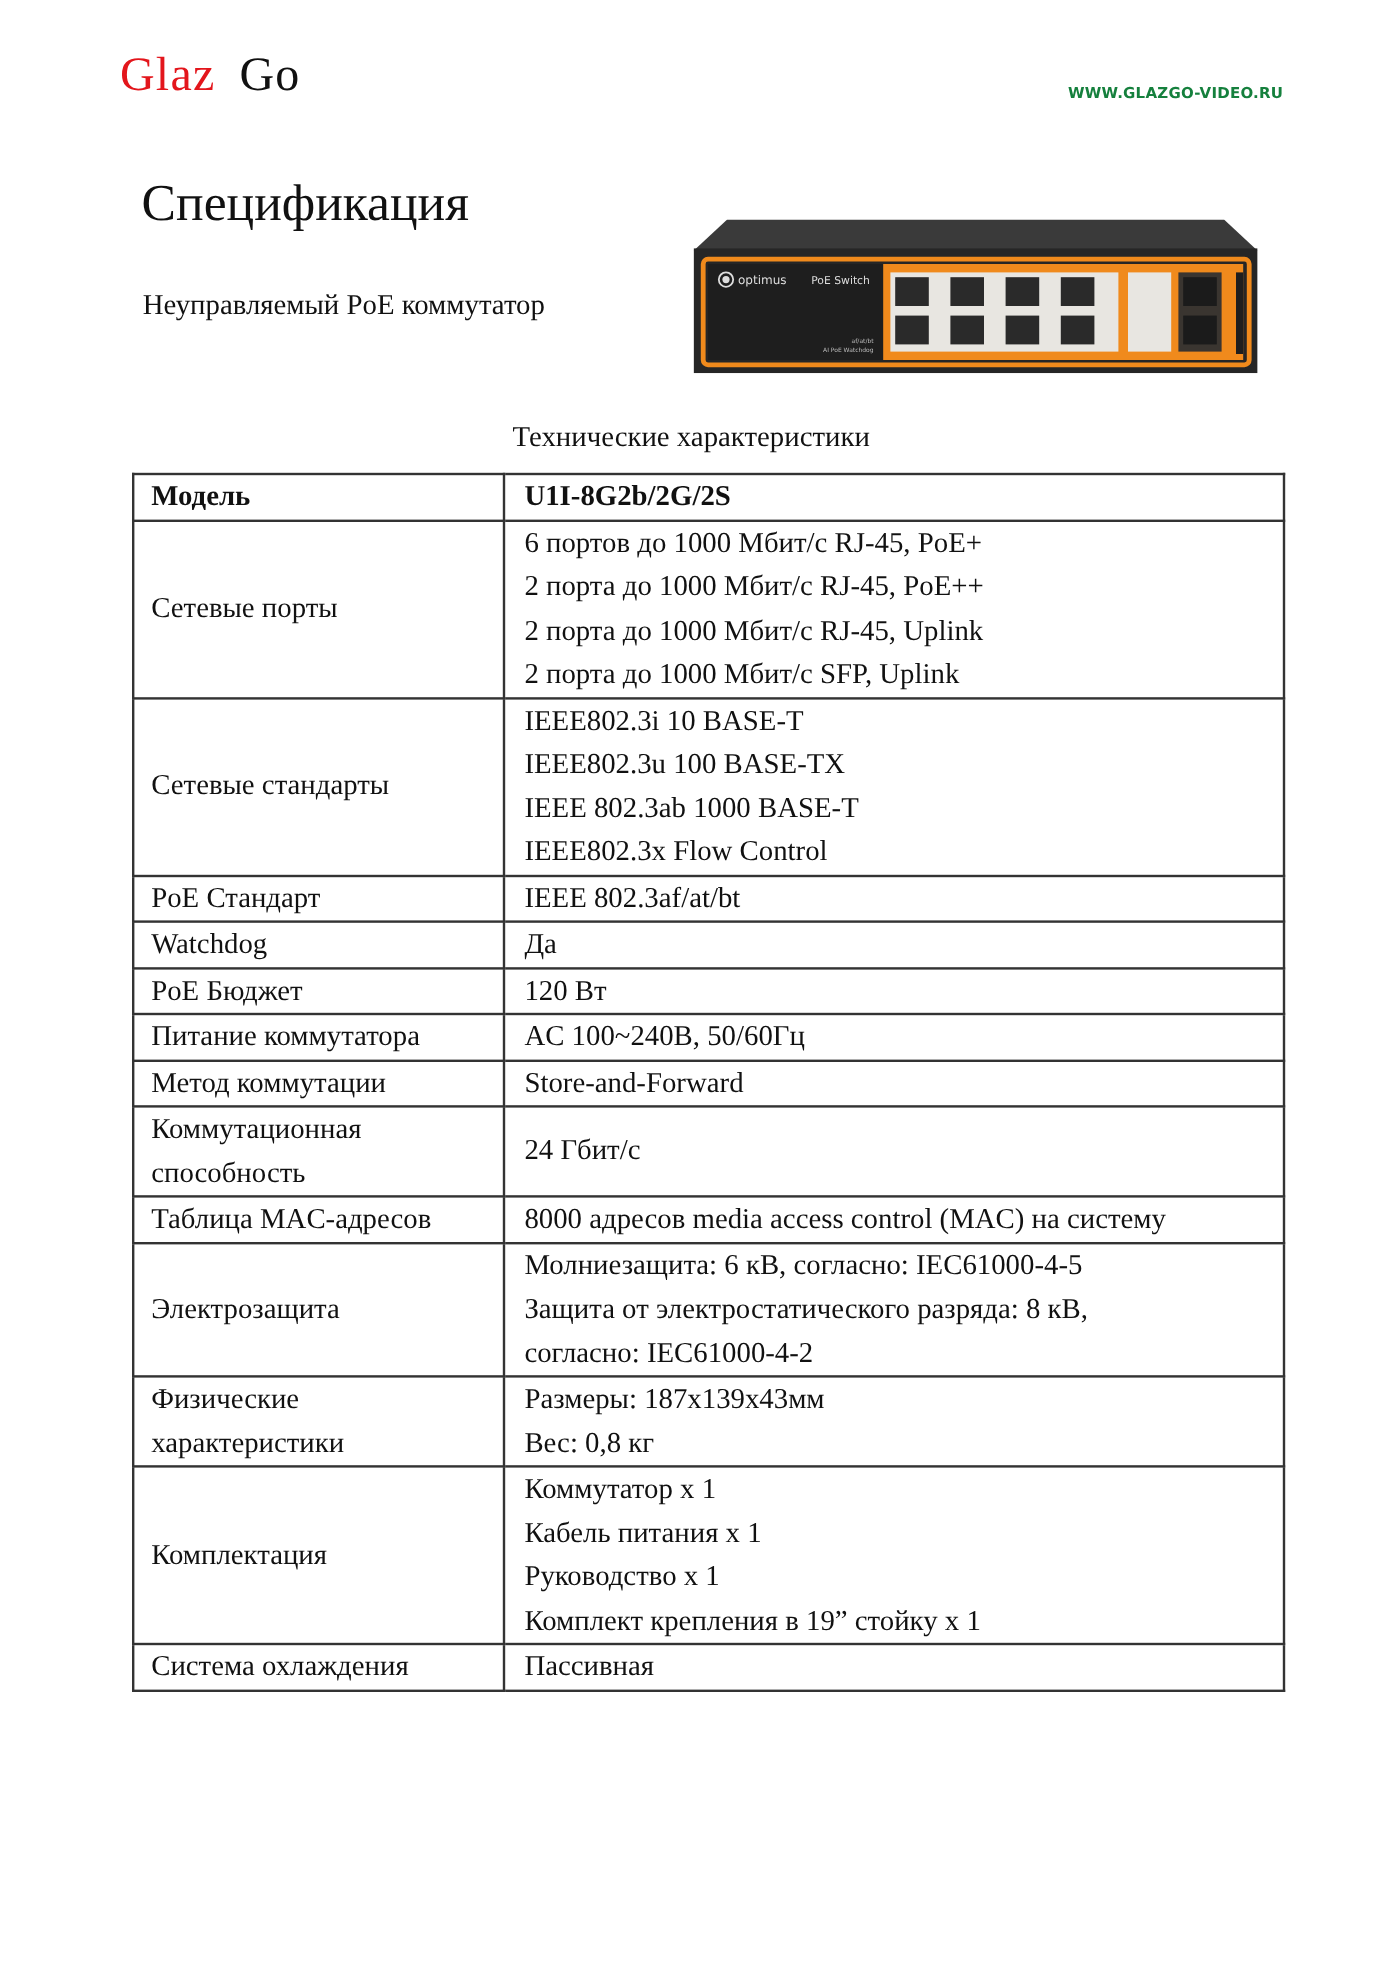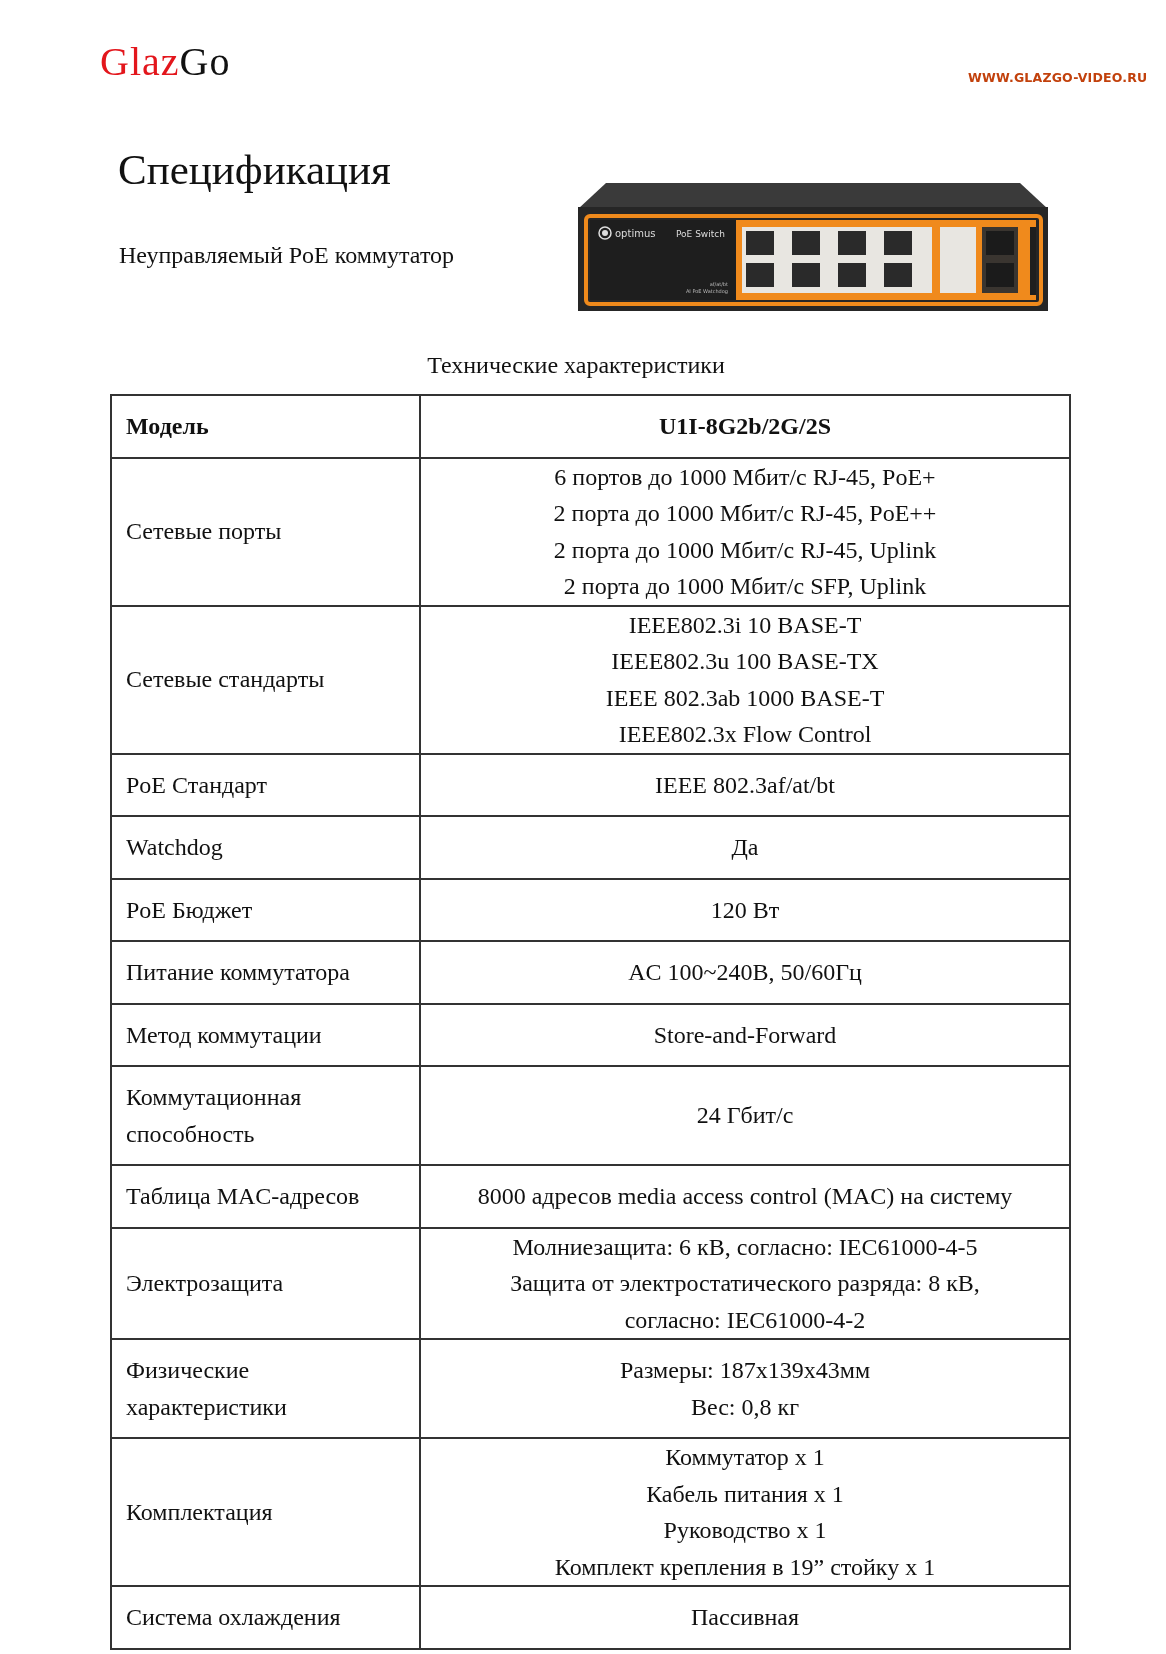--- a/index.html
+++ b/index.html
@@ -2,38 +2,38 @@
 <html><head>
 <meta charset="utf-8">
 <style>
   html, body { margin: 0; padding: 0; background: #ffffff; }
   body { width: 1166px; height: 1654px; position: relative; overflow: hidden;
          font-family: "Liberation Serif", "DejaVu Serif", serif; color: #111; }
 
   .logo { position: absolute; left: 100px; top: 42px; font-family: "Liberation Serif", serif;
           font-size: 40px; letter-spacing: 1px; line-height: 1; }
   .logo .red { color: #e3161c; }
-  .logo .black { color: #111; }
-  .site-url { position: absolute; left: 968px; top: 70px; font-family: "DejaVu Sans", sans-serif;
-              font-weight: bold; font-size: 12.5px; color: #c2410c; letter-spacing: 0.2px; }
+  .logo .black { color: #111; margin-left: 20px; }
+  .site-url { position: absolute; left: 890px; top: 70px; font-family: "DejaVu Sans", sans-serif;
+              font-weight: bold; font-size: 12.5px; color: #15803d; letter-spacing: 0.2px; }
 
   .page-title { position: absolute; left: 118px; top: 146px; font-size: 43px; font-weight: normal;
                 margin: 0; line-height: 1.1; }
   .subtitle { position: absolute; left: 119px; top: 242px; font-size: 24px; }
 
   .product-image { position: absolute; left: 578px; top: 183px; width: 470px; height: 128px; }
 
   .table-caption { position: absolute; left: 0; width: 1052px; top: 352px; text-align: center;
                    font-size: 24px; padding-left: 100px; box-sizing: border-box; }
 
   table.spec { position: absolute; left: 110px; top: 394px; width: 961px; border-collapse: collapse;
                font-size: 24px; }
-  table.spec td { border: 2px solid #333; padding: 12px 14px; vertical-align: middle; line-height: 36.5px; }
+  table.spec td { border: 2px solid #333; padding: 0 14px; vertical-align: middle; line-height: 36.5px; }
   table.spec td.label { width: 279px; }
-  table.spec td.value { text-align: center; padding: 0 2px; }
+  table.spec td.value { text-align: left; padding: 0 16px; }
   table.spec tr.header td { font-weight: bold; }
   .line { display: block; }
 </style>
 </head>
 <body>
 
 <div class="logo">
   <span class="red">Glaz</span><span class="black">Go</span>
 </div>
 <div class="site-url">WWW.GLAZGO-VIDEO.RU</div>

